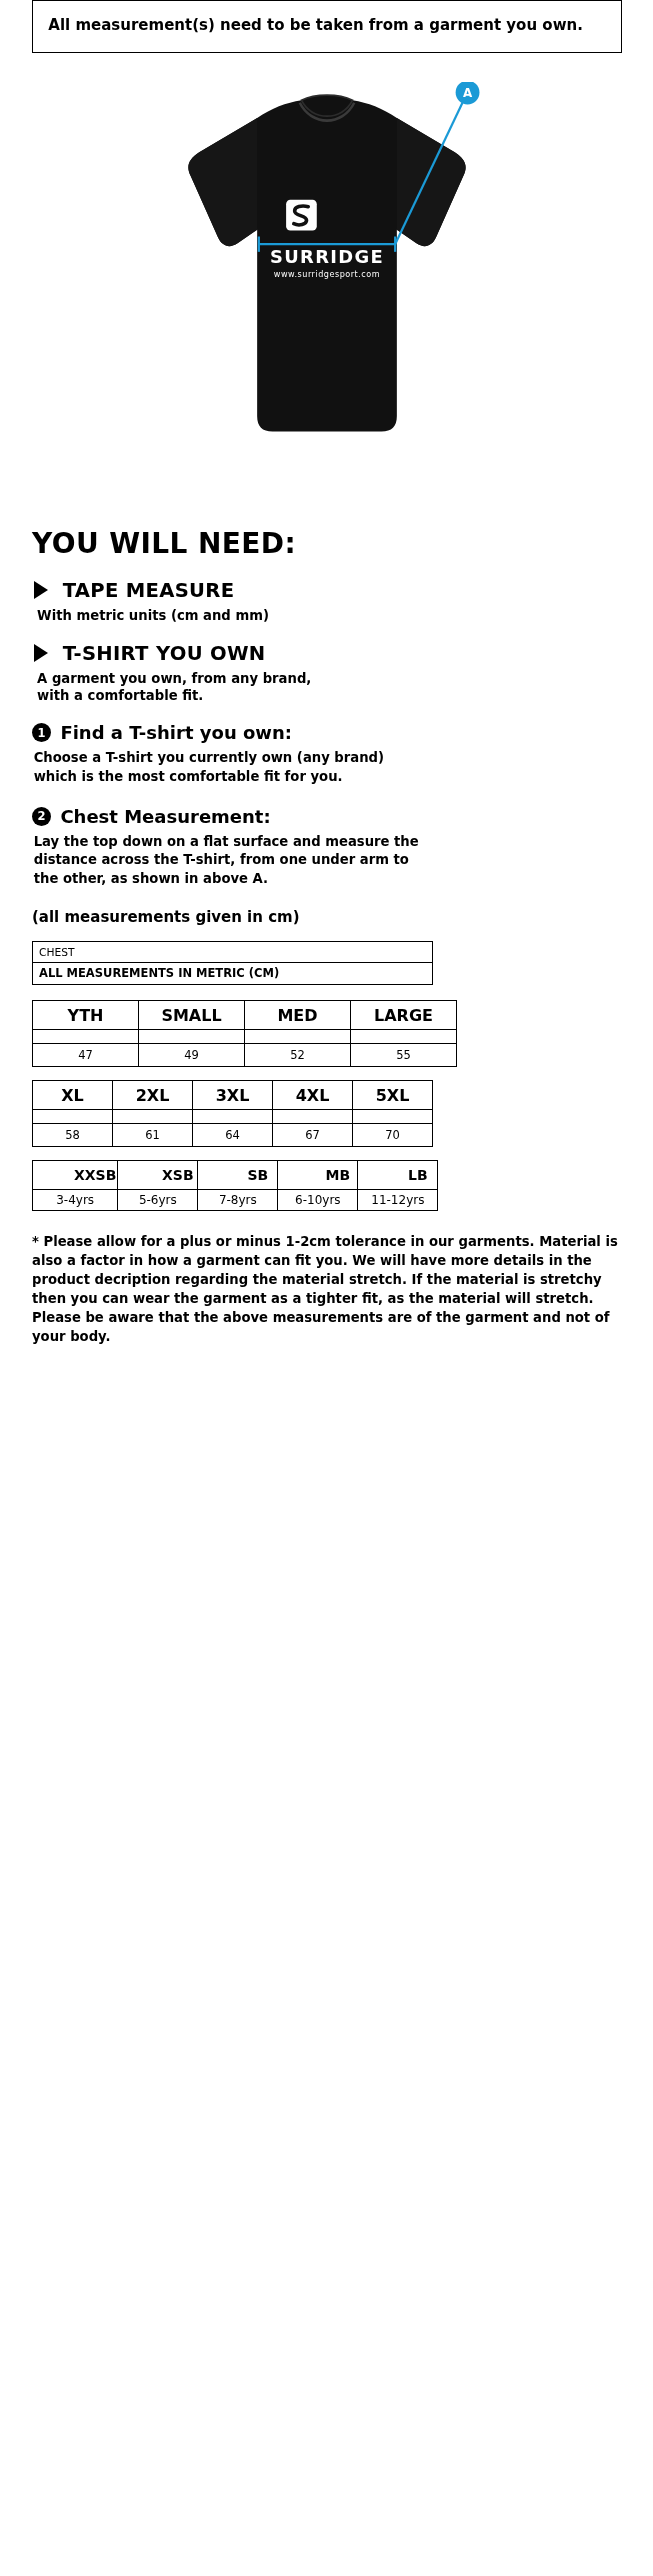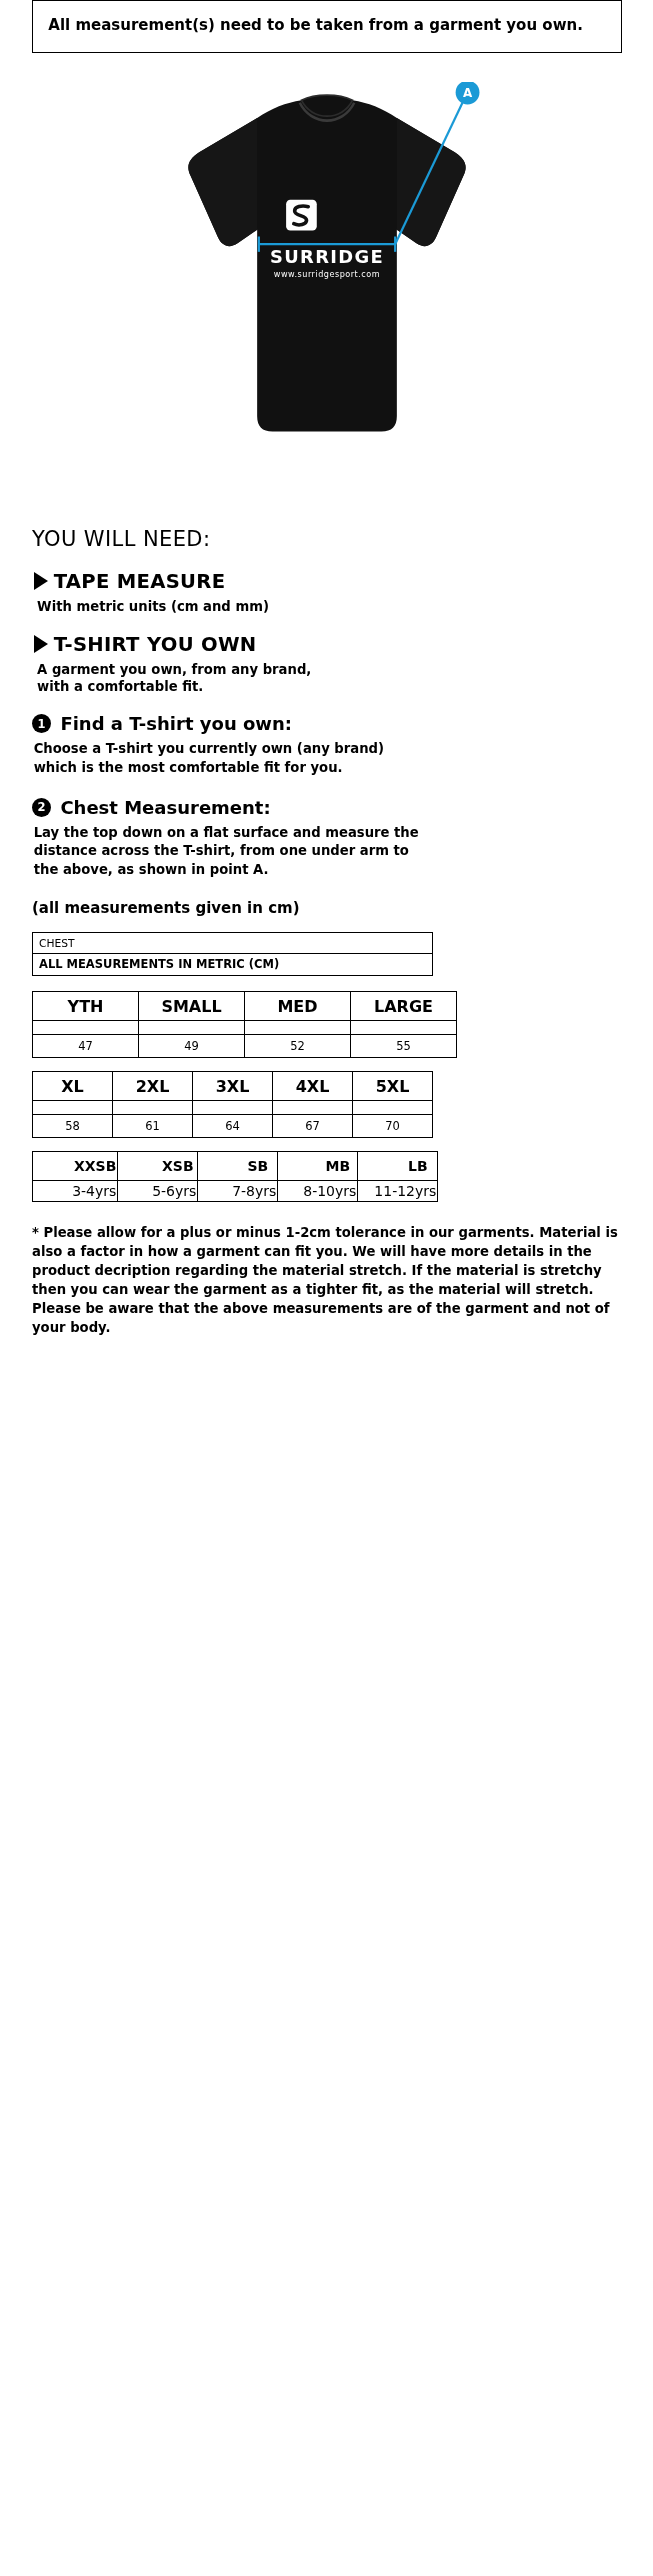--- a/index.html
+++ b/index.html
@@ -43,30 +43,30 @@
   
   .shirt-wrap {
     position: relative;
     height: 409px;
     margin-bottom: 36px;
   }
   .shirt-svg { display: block; margin: 0 auto; }
 
   
   .section-title {
-    font-size: 21px;
-    font-weight: normal;
+    font-size: 28px;
+    font-weight: bold;
     letter-spacing: 0.4px;
     margin: 14px 0 19px 0;
   }
 
   .need-item {
     display: flex;
     align-items: center;
-    gap: 6px;
+    gap: 15px;
     margin-top: 13.6px;
   }
   .tri {
     width: 0; height: 0;
     border-left: 14.5px solid #000;
     border-top: 9.4px solid transparent;
     border-bottom: 9.4px solid transparent;
     margin-left: 1.7px;
   }
   .need-label {
@@ -161,24 +161,23 @@
     font-weight: bold;
     height: 29px;
   }
   .size-table td.blank { height: 13.6px; }
   .size-table td.val {
     font-size: 11.5px;
     height: 23px;
     font-weight: normal;
   }
   .size-table td.agerow {
-    font-size: 14px;
+    font-size: 12px;
     height: 21px;
     font-weight: normal;
-    text-align: right;
   }
   .tbl-a th, .tbl-a td { width: 106px; margin-left: 36px; }
   .tbl-b th, .tbl-b td { width: 80px; }
   .tbl-c th, .tbl-c td { width: 80px; }
   .tbl-c th { font-size: 14px; padding-left: 41px; }
 
   .footnote {
     font-size: 13.2px;
     font-weight: bold;
     line-height: 1.43;
@@ -272,21 +271,21 @@
 which is the most comfortable fit for you.</div>
   </div>
 
   <div class="step-block">
     <div class="step">
       <span class="step-num">2</span>
       <span class="step-title">Chest Measurement:</span>
     </div>
     <div class="step-body" style="white-space:pre-line">Lay the top down on a flat surface and measure the
 distance across the T-shirt, from one under arm to
-the above, as shown in point A.</div>
+the other, as shown in above A.</div>
   </div>
 
   <div class="size-sub">(all measurements given in cm)</div>
 
   <table class="desc-table">
     <tbody>
       <tr>
           <td class="plain">CHEST</td>
         </tr>
       <tr>
@@ -350,21 +349,21 @@
         <th>XXSB</th>
         <th>XSB</th>
         <th>SB</th>
         <th>MB</th>
         <th>LB</th>
       </tr>
       <tr>
         <td class="agerow">3-4yrs</td>
         <td class="agerow">5-6yrs</td>
         <td class="agerow">7-8yrs</td>
-        <td class="agerow">8-10yrs</td>
+        <td class="agerow">6-10yrs</td>
         <td class="agerow">11-12yrs</td>
       </tr>
     </tbody>
   </table>
 
   <div class="footnote">* Please allow for a plus or minus 1-2cm tolerance in our garments. Material is also a factor in how a garment can fit you. We will have more details in the product decription regarding the material stretch. If the material is stretchy then you can wear the garment as a tighter fit, as the material will stretch. Please be aware that the above measurements are of the garment and not of your body.</div>
 
 </div>
 
 

